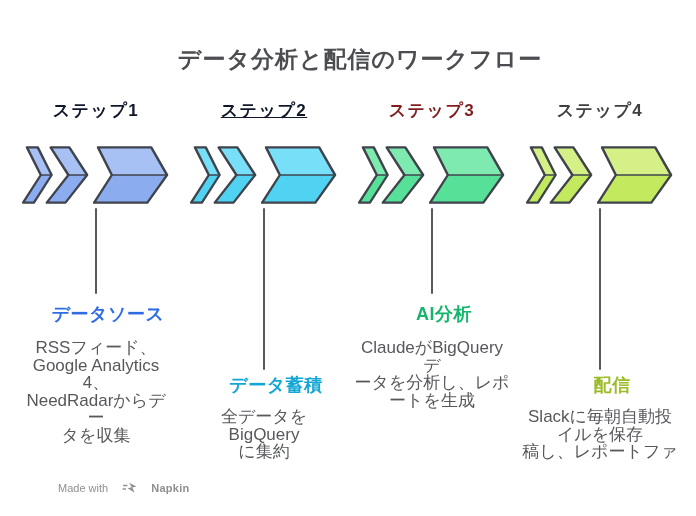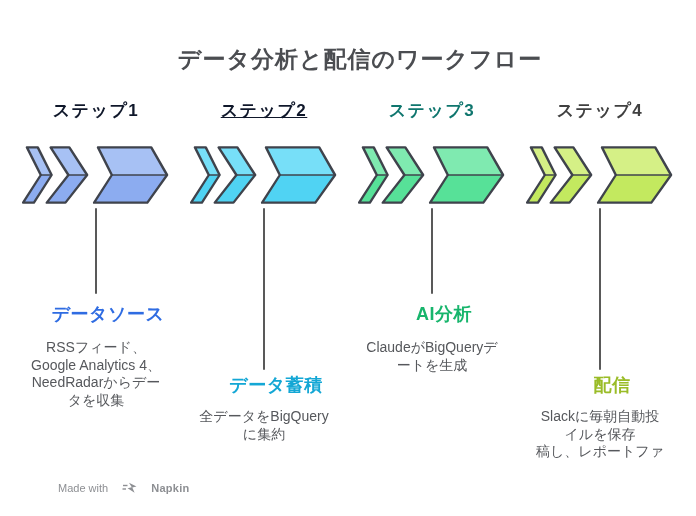--- a/index.html
+++ b/index.html
@@ -28,21 +28,21 @@
   .connector.short{height:86px;}
   .connector.tall{height:162px;}
   .step-label{
     position:absolute;left:12px;width:160px;text-align:center;
     font-size:18px;font-weight:700;letter-spacing:0.5px;
   }
   .label-high{top:302px;}
   .label-low{top:373px;}
   .step-desc{
     position:absolute;left:2px;width:156px;text-align:center;
-    font-size:14px;line-height:17.5px;font-weight:400;
+    font-size:17px;line-height:17.5px;font-weight:400;
   }
   .desc-high{top:339px;}
   .desc-low{top:408px;}
   .footer{
     position:absolute;left:22px;top:482px;display:flex;align-items:flex-start;gap:14px;
     font-size:11px;
     margin-left:36px;
   }
   .brand{font-weight:700;letter-spacing:0.3px;}
   polygon{stroke-width:2.4;stroke-linejoin:round;}
@@ -101,41 +101,42 @@
   </svg>
   <div class="connector tall" style="background-color: rgb(89, 89, 89);"></div>
   <div class="step-label label-low" style="color: rgb(20, 167, 213);">データ蓄積</div>
   <div class="step-desc desc-low" style="color: rgb(86, 88, 92);">
     <div>全データをBigQuery</div>
     <div>に集約</div>
   </div>
 </div>
 
 <div class="col col-2">
-  <div class="step-header" style="color: #0f766e;">ステップ3</div>
+  <div class="step-header" style="color: #7f1d1d;">ステップ3</div>
   <svg class="chev-svg" width="148" height="58" viewBox="-1 -1 150 58">
     <defs>
       <linearGradient id="grad2" x1="0" y1="0" x2="0" y2="1">
         <stop offset="0.5" stop-color="#7feab0"></stop>
         <stop offset="0.5" stop-color="#57e198"></stop>
       </linearGradient>
     </defs>
     <g transform="translate(2 0) skewX(-4)" fill="url(#grad2)" style="stroke: rgb(63, 67, 76);">
       <polygon points="2,0 13,0 29,28 13,56 2,56 18,28"></polygon>
       <polygon points="26,0 45,0 65,28 45,56 26,56 46,28"></polygon>
       <polygon points="74,0 128,0 146,28 128,56 74,56 90,28"></polygon>
       <line class="seam" x1="18" y1="28" x2="29" y2="28"></line>
       <line class="seam" x1="46" y1="28" x2="65" y2="28"></line>
       <line class="seam" x1="90" y1="28" x2="146" y2="28"></line>
     </g>
   </svg>
   <div class="connector short" style="background-color: rgb(89, 89, 89);"></div>
   <div class="step-label label-high" style="color: rgb(23, 181, 108);">AI分析</div>
   <div class="step-desc desc-high" style="color: rgb(86, 88, 92);">
     <div>ClaudeがBigQueryデ</div>
+    <div>ータを分析し、レポ</div>
     <div>ートを生成</div>
   </div>
 </div>
 
 <div class="col col-3">
   <div class="step-header" style="color: #404040;">ステップ4</div>
   <svg class="chev-svg" width="148" height="58" viewBox="-1 -1 150 58">
     <defs>
       <linearGradient id="grad3" x1="0" y1="0" x2="0" y2="1">
         <stop offset="0.5" stop-color="#d5f086"></stop>

